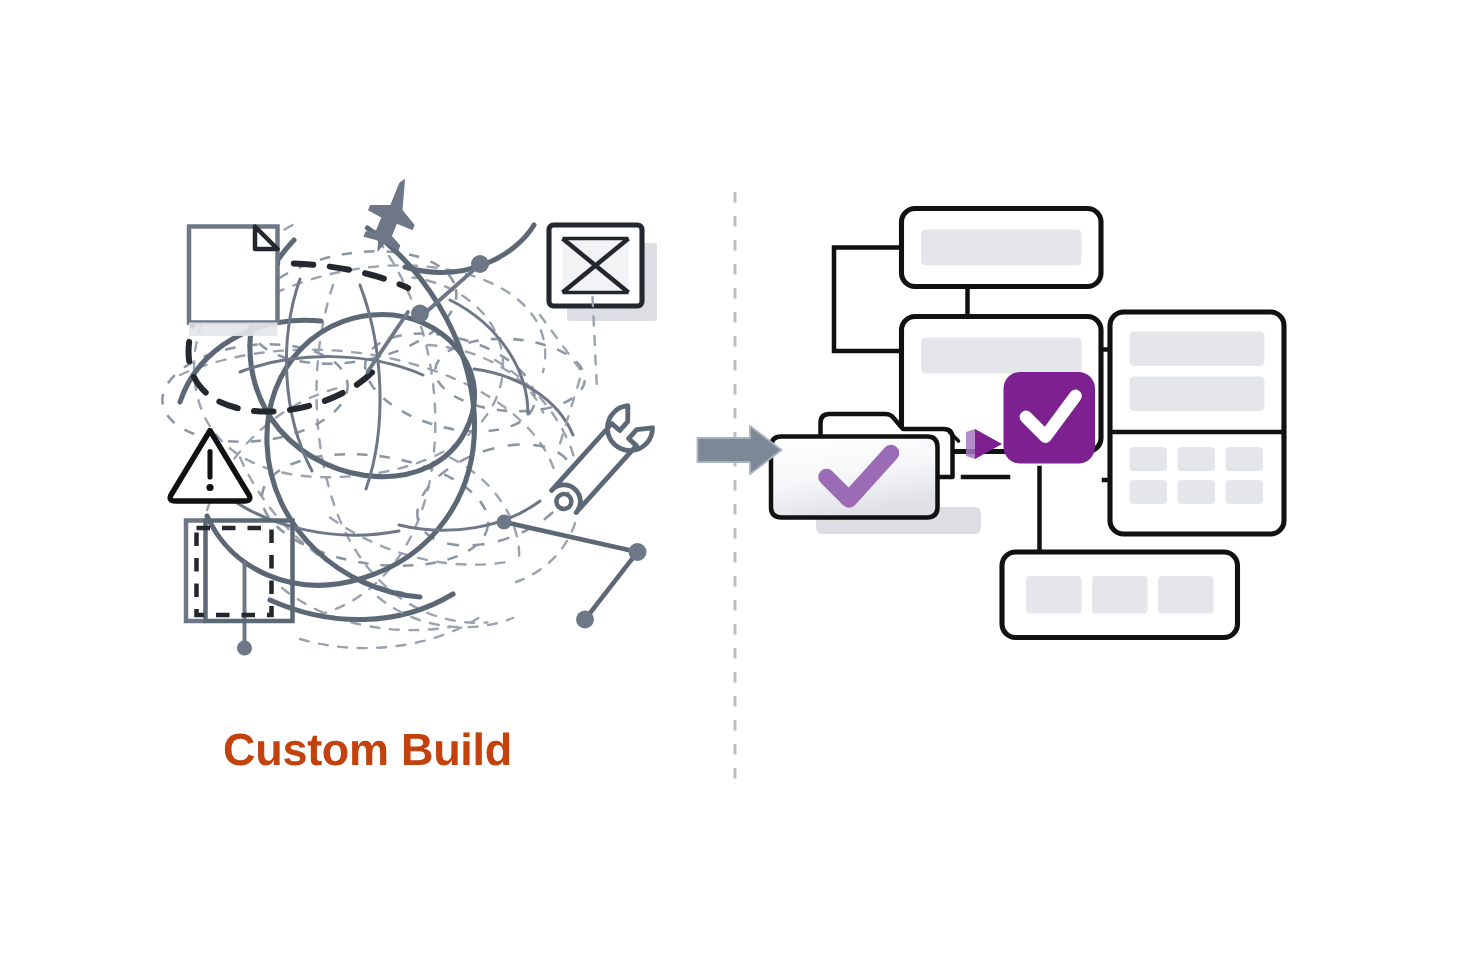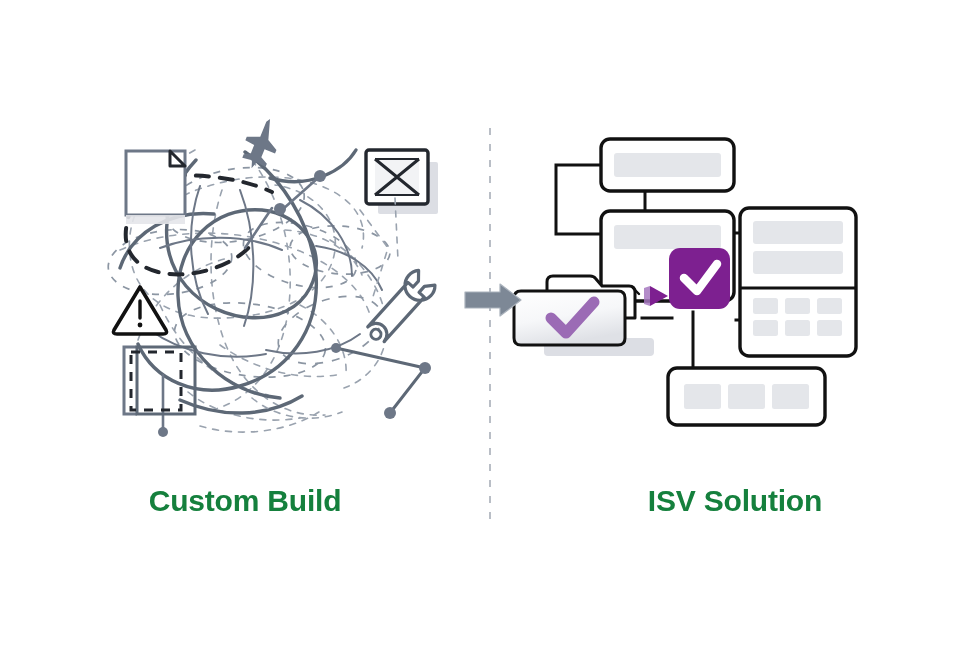--- a/index.html
+++ b/index.html
@@ -35,21 +35,21 @@
   }
 
   .caption {
     position: absolute;
     width: 100%;
     text-align: center;
     font-family: "Liberation Sans", sans-serif;
     font-weight: bold;
     font-size: 30px;
     letter-spacing: -0.2px;
-    color: #15803d;
+    color: #c2410c;
     top: 484px;
   }
   #divider-wrap {
     position: absolute;
     left: 0; top: 0;
     width: 980px; height: 653px;
     pointer-events: none;
   }
 </style>
 </head>
@@ -256,21 +256,20 @@
       </g>
 
       <path d="M143 288 L149 294" stroke="#111111" stroke-width="2.4" fill="none" stroke-linecap="round"></path>
 
       <g>
         <rect x="179" y="248" width="61" height="61" rx="11" fill="#7d2090"></rect>
         <path d="M194 278 L207 291 L227 264" fill="none" stroke="#ffffff" stroke-width="8.5" stroke-linecap="round" stroke-linejoin="round"></path>
       </g>
     </svg>
 
-    <div class="caption">ISV Solution</div>
   </div>
 
   <svg id="divider-wrap" viewBox="0 0 980 653">
     <line x1="490" y1="128" x2="490" y2="520" stroke="#b9bec6" stroke-width="2" stroke-dasharray="7 9"></line>
     <g>
       <path d="M465 292 L500 292 L500 284 L521 300 L500 316 L500 308 L465 308 Z" fill="#7d8896" stroke="#aab2bc" stroke-width="1.2" stroke-linejoin="round"></path>
     </g>
   </svg>
 
 </div>

